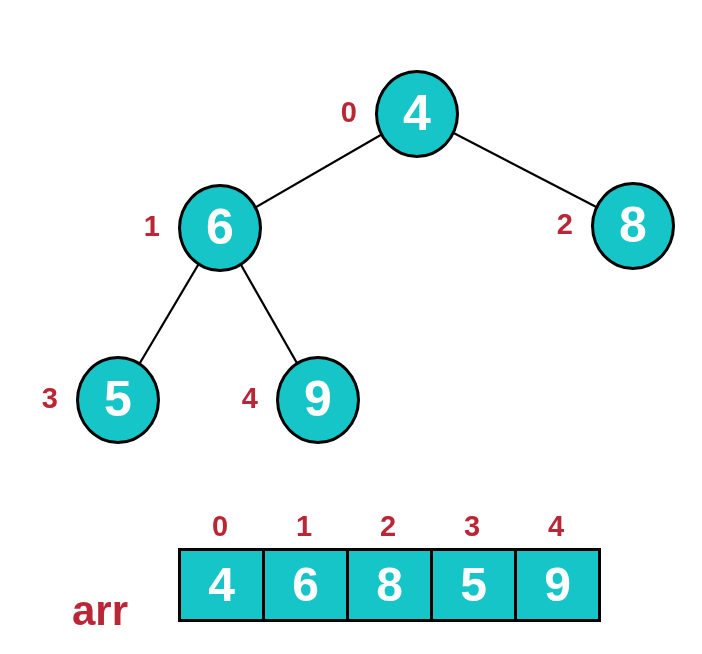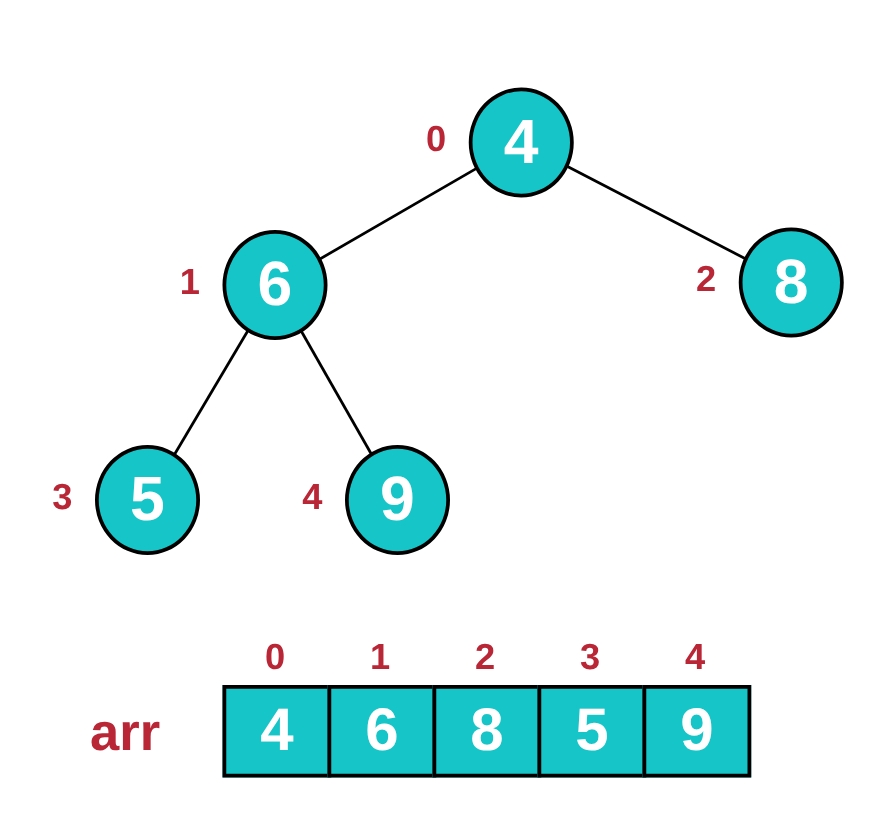--- a/index.html
+++ b/index.html
@@ -66,21 +66,21 @@
   .pos-n0 { left: 375px; top: 70px; }
   .pos-n1 { left: 178px; top: 184px; }
   .pos-n2 { left: 591px; top: 182px; }
   .pos-n3 { left: 76px;  top: 356px; }
   .pos-n4 { left: 276px; top: 356px; }
 
   
   .arr-label {
     position: absolute;
     left: 72px;
-    top: 565px;
+    top: 590px;
     color: #B92636;
     font-weight: bold;
     font-size: 42px;
     line-height: 1;
     z-index: 2;
   }
   .array-indices {
     position: absolute;
     left: 178px;
     top: 510px;

